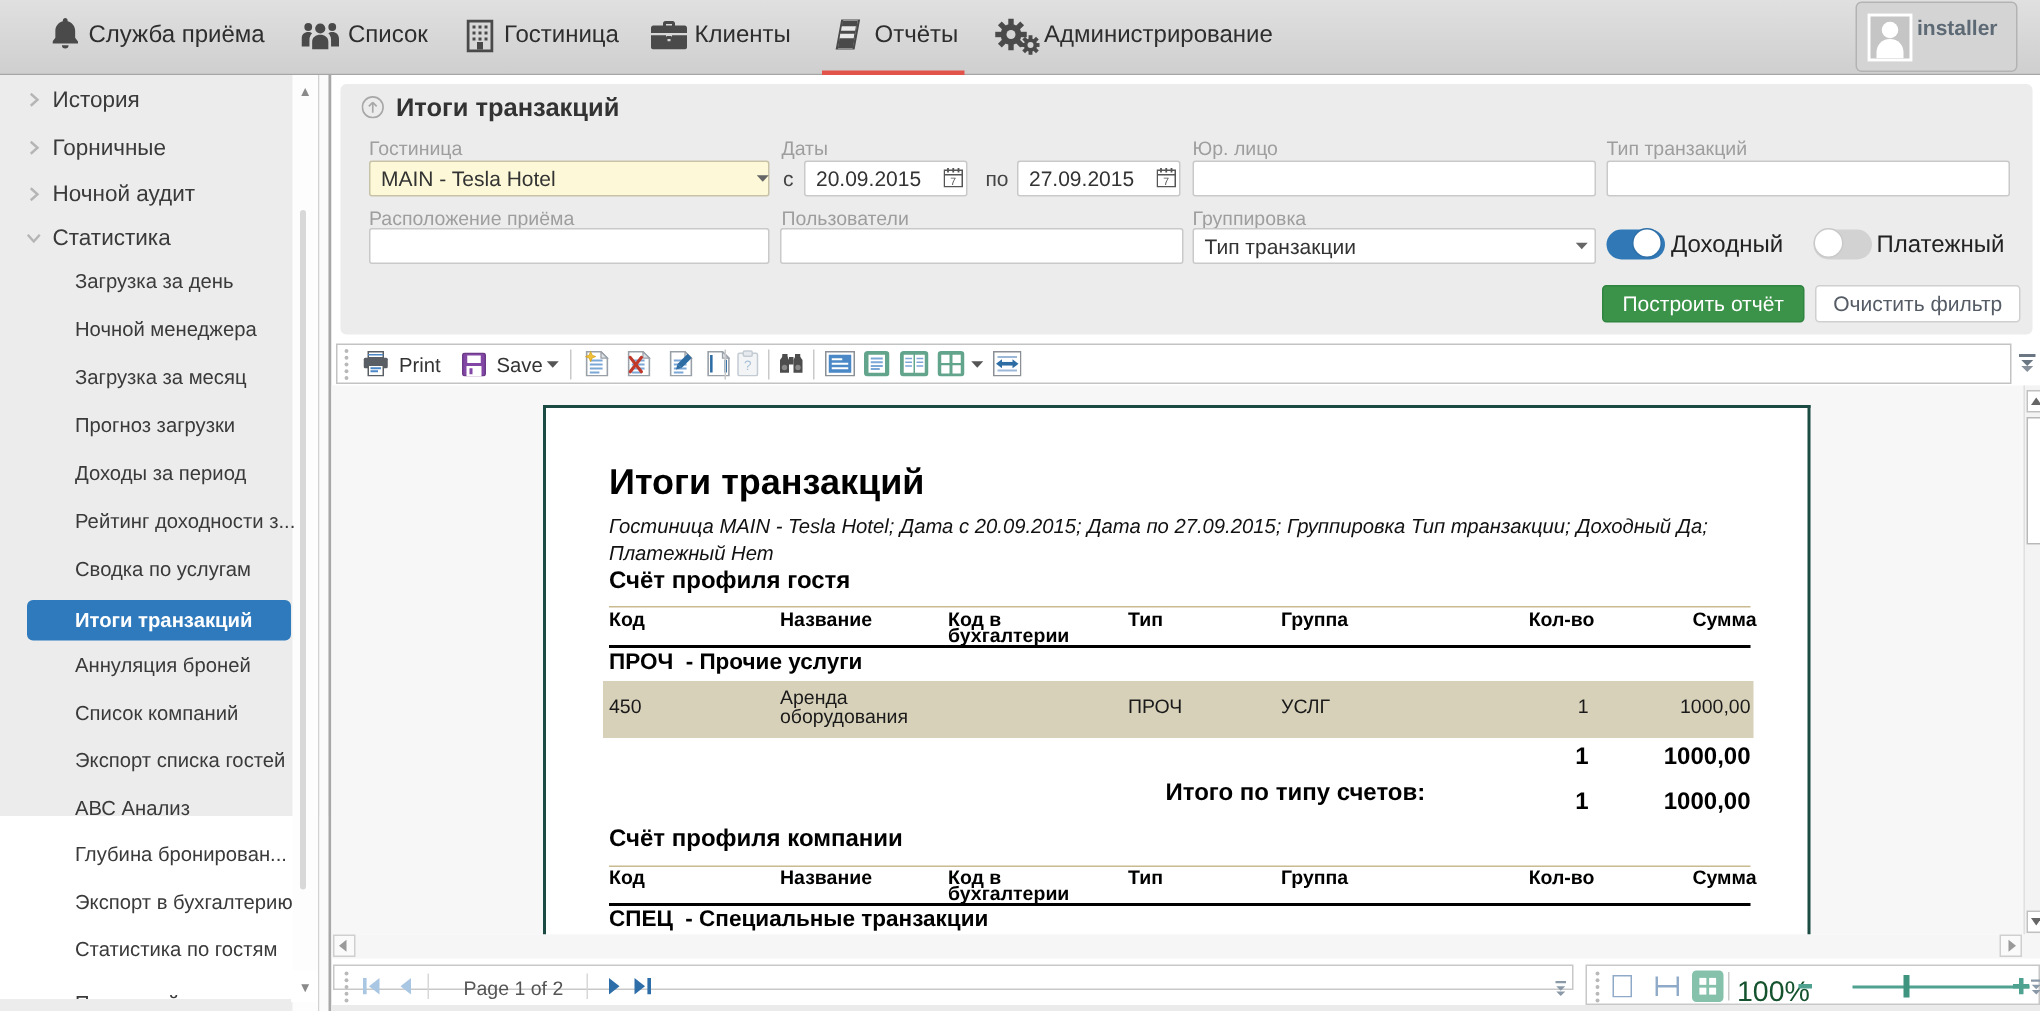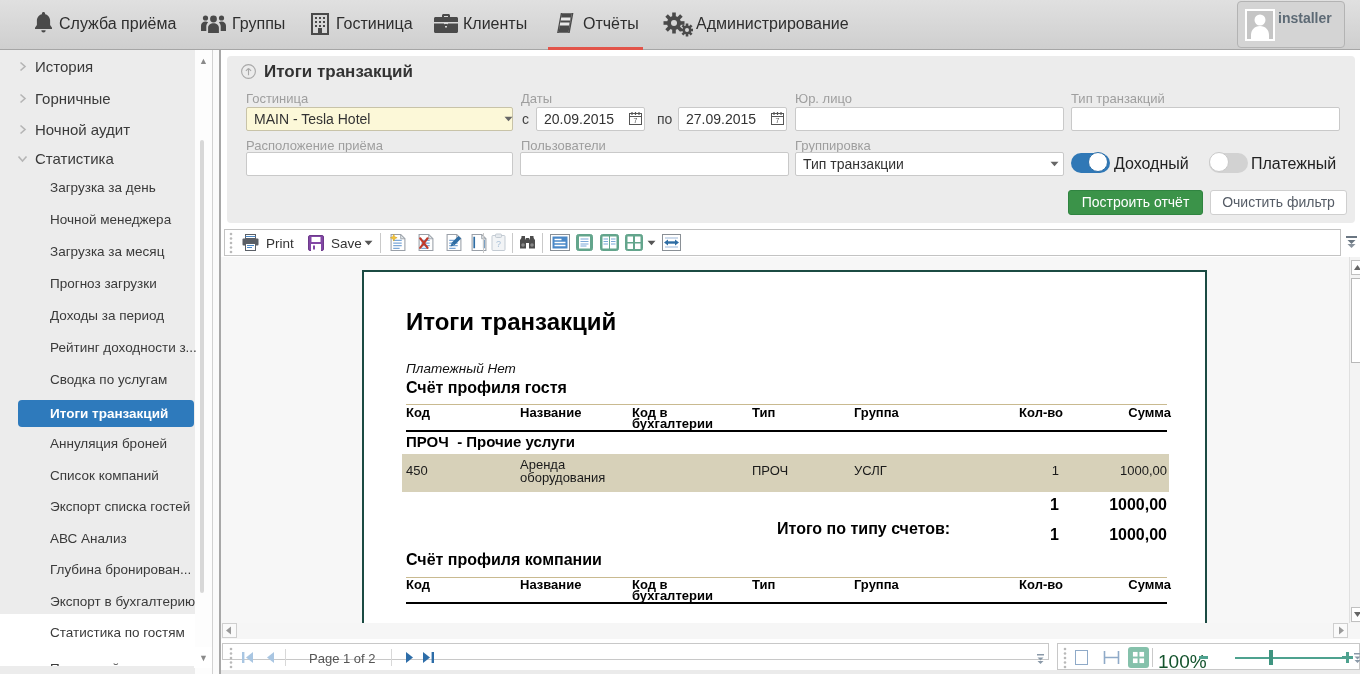--- a/index.html
+++ b/index.html
@@ -10,21 +10,21 @@
 
 #topbar { position:absolute; left:0; top:0; width:1360px; height:50px;
   background:linear-gradient(#e0e0e0,#cfcfcf); border-bottom:1px solid #a6a6a6; }
 .nav-ic { position:absolute; top:13px; }
 .nav-tx { position:absolute; top:15px; font-size:16px; color:#2e2e2e; white-space:nowrap; }
 #red-underline { position:absolute; left:548px; top:47px; width:95px; height:3px; background:#e2544a; }
 #userbox { position:absolute; left:1237px; top:1px; width:108px; height:47px; border:1px solid #b3b3b3; border-radius:4px; background:#d4d4d4; }
 #avatar { position:absolute; left:7px; top:7px; width:30px; height:32px; background:#c5c5c5; border:2px solid #fff; overflow:hidden; }
 #user-name { position:absolute; left:40px; top:8px; font-weight:bold; font-size:14px; color:#5d6a75; }
 
-#sidebar { position:absolute; left:0; top:50px; width:221px; height:564px; background:#ececec; }
+#sidebar { position:absolute; left:0; top:50px; width:221px; height:494px; background:#ececec; }
 #side-scrollzone { position:absolute; left:195px; top:0; width:18px; height:624px; background:#fdfdfd; border-right:1px solid #d2d2d2; }
 #side-border { position:absolute; left:219px; top:0; width:2px; height:624px; background:#a8a8a8; }
 #side-white2 { position:absolute; left:213px; top:0; width:6px; height:624px; background:#fbfbfb; }
 .tree-top { position:absolute; left:35px; font-size:15px; color:#3a3a3a; white-space:nowrap; }
 .tree-sub { position:absolute; left:50px; font-size:13.5px; color:#3a3a3a; white-space:nowrap; }
 .chev { position:absolute; left:17px; }
 #sel-item { position:absolute; left:18px; top:350px; width:176px; height:27px; background:#2e7abc; border-radius:4px; }
 #sel-item span { position:absolute; left:32px; top:6px; font-size:13.5px; font-weight:600; color:#fff; white-space:nowrap; }
 
 #main { position:absolute; left:221px; top:50px; width:1139px; height:624px; background:#fff; }
@@ -54,21 +54,21 @@
         <g fill="#4a4a4a">
           <circle cx="12.5" cy="4" r="3.4"></circle>
           <path d="M12.5 8.2c3 0 5.4 1.8 5.4 4.6V18H7.1v-5.2c0-2.8 2.4-4.6 5.4-4.6z"></path>
           <circle cx="4.5" cy="3" r="2.6"></circle>
           <path d="M4.5 6.4c1 0 1.9.3 2.6.8-1.1 1.1-1.8 2.6-1.8 4.3V16H0v-5.2C0 8.2 2 6.4 4.5 6.4z"></path>
           <circle cx="20.5" cy="3" r="2.6"></circle>
           <path d="M20.5 6.4C23 6.4 25 8.2 25 10.8V16h-5.3v-4.5c0-1.7-.7-3.2-1.8-4.3.7-.5 1.6-.8 2.6-.8z"></path>
         </g>
       </svg>
     </span>
-  <span class="nav-tx" style="left:232px">Группы</span>
+  <span class="nav-tx" style="left:232px">Список</span>
   <span class="nav-ic" style="left:311px;top:13px">
       <svg width="18" height="22" viewBox="0 0 18 22">
         <rect x="0" y="0" width="18" height="22" fill="#4a4a4a"></rect>
         <rect x="2" y="2" width="14" height="18" fill="#d8d8d8"></rect>
         <g fill="#4a4a4a">
           <rect x="4" y="4" width="2" height="2"></rect>
           <rect x="8" y="4" width="2" height="2"></rect>
           <rect x="12" y="4" width="2" height="2"></rect>
           <rect x="4" y="8" width="2" height="2"></rect>
           <rect x="8" y="8" width="2" height="2"></rect>
@@ -419,20 +419,21 @@
         <g fill="#6a7682">
           <rect x="1" y="1" width="11" height="2"></rect>
           <path d="M2.5 5l4 4 4-4z"></path>
           <path d="M2.5 9l4 4 4-4z" opacity="0.8"></path>
         </g>
       </svg>
     </span>
   <div class="abs" style="left:0;top:207px;width:1139px;height:366px;background:#f7f7f7;overflow:hidden">
     <div class="abs" style="left:141px;top:13px;width:845px;height:370px;background:#fff;border:2px solid #1b4b43;border-bottom:none">
       <span class="abs" style="left:42px;top:36px;font-size:24px;font-weight:bold;color:#000">Итоги транзакций</span>
+      <span class="abs" style="left:42px;top:71px;font-size:13.5px;font-style:italic;color:#111;white-space:nowrap">Гостиница MAIN - Tesla Hotel; Дата с 20.09.2015; Дата по 27.09.2015; Группировка Тип транзакции; Доходный Да;</span>
       <span class="abs" style="left:42px;top:89px;font-size:13.5px;font-style:italic;color:#111">Платежный Нет</span>
       <span class="abs" style="left:42px;top:107px;font-size:16px;font-weight:bold;color:#000">Счёт профиля гостя</span>
       <div class="abs" style="left:42px;top:132px;width:761px;height:1px;background:#c9ba90"></div>
       <div class="rh" style="top:135px">
         <span style="left:42px">Код</span>
           <span style="left:156px">Название</span>
         <span style="left:268px">Код в<br>бухгалтерии</span>
           <span style="left:388px">Тип</span>
         <span style="left:490px">Группа</span>
           <span class="ra" style="right:146px;width:100px">Кол-во</span>
@@ -457,20 +458,21 @@
       <div class="rh" style="top:307px">
         <span style="left:42px">Код</span>
           <span style="left:156px">Название</span>
         <span style="left:268px">Код в<br>бухгалтерии</span>
           <span style="left:388px">Тип</span>
         <span style="left:490px">Группа</span>
           <span class="ra" style="right:146px;width:100px">Кол-во</span>
         <span class="ra" style="right:38px;width:100px">Сумма</span>
       </div>
       <div class="abs" style="left:42px;top:330px;width:761px;height:1.5px;background:#000"></div>
+      <span class="abs" style="left:42px;top:332px;font-size:15px;font-weight:bold;color:#000">СПЕЦ&nbsp; - Специальные транзакции</span>
     </div>
   </div>
   <div class="abs" style="left:1128px;top:207px;width:11px;height:366px;background:#f3f3f3;border-left:1px solid #e0e0e0">
     <div class="abs" style="left:1px;top:3px;width:12px;height:15px;background:#fff;border:1px solid #c0c0c0">
         <svg width="9" height="7" viewBox="0 0 9 7" style="margin:3px 0 0 1px">
           <path d="M4.5 1 L8 6 L1 6z" fill="#666"></path>
         </svg>
       </div>
     <div class="abs" style="left:1px;top:21px;width:12px;height:85px;background:#fff;border:1px solid #b8b8b8"></div>
     <div class="abs" style="left:1px;top:350px;width:12px;height:15px;background:#fff;border:1px solid #c0c0c0">

